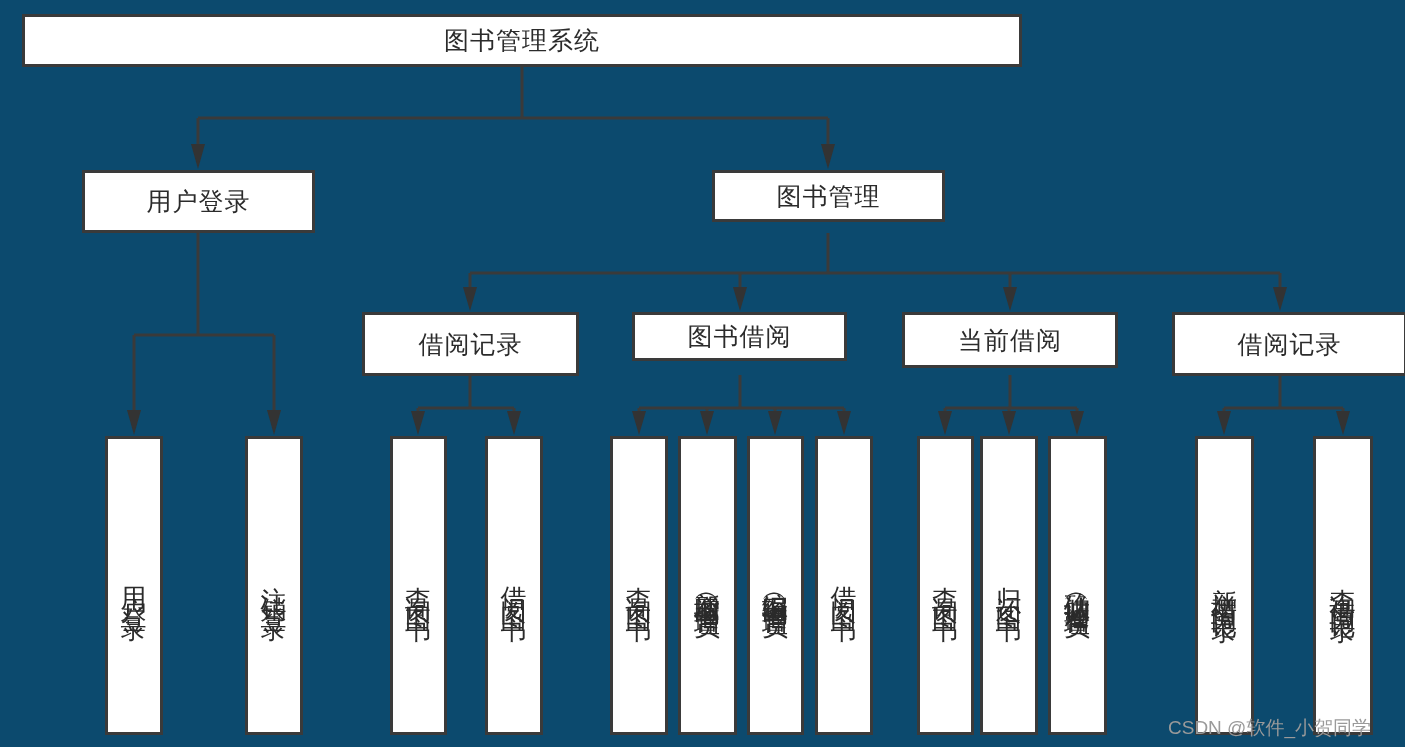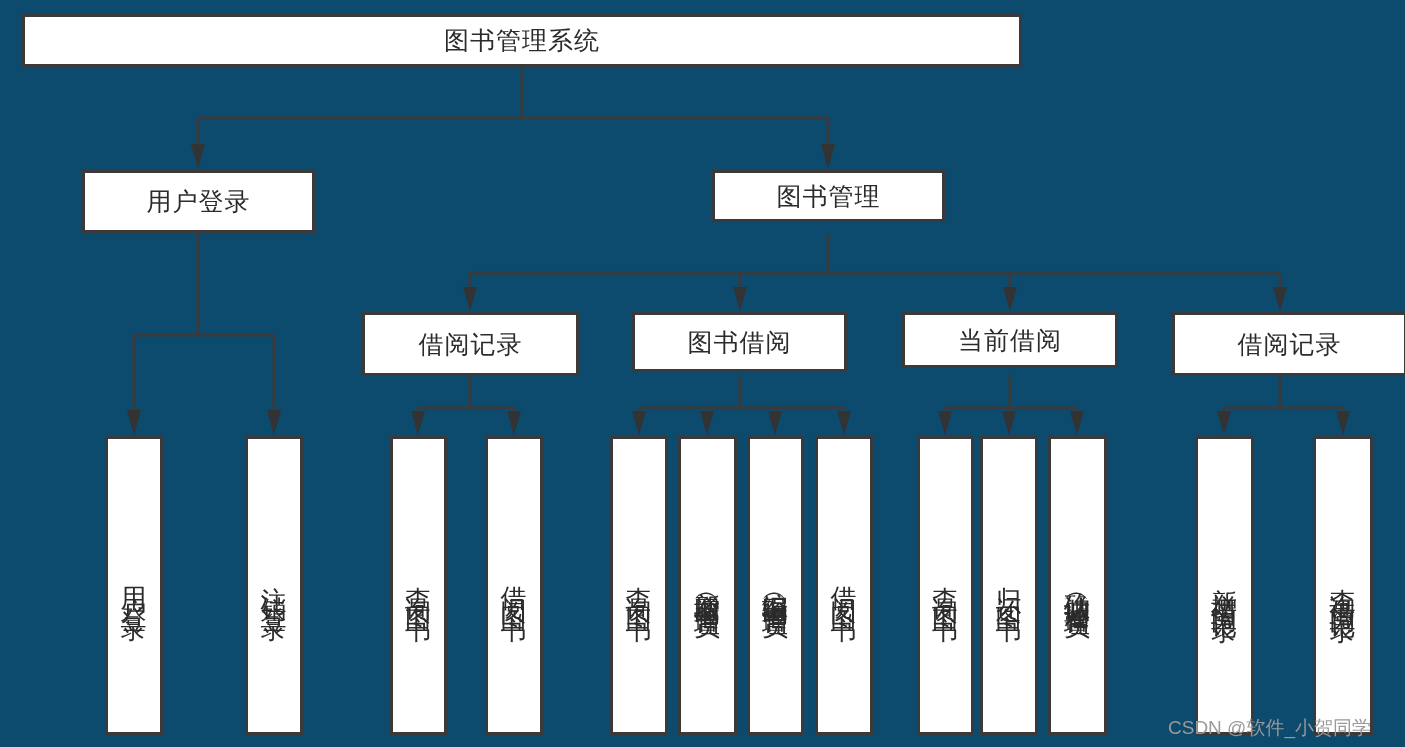--- a/index.html
+++ b/index.html
@@ -115,21 +115,21 @@
   <div class="box h" style="left:82px;top:170px;width:233px;height:63px">
     <span>用户登录</span>
   </div>
   <div class="box h" style="left:712px;top:170px;width:233px;height:52px">
     <span>图书管理</span>
   </div>
 
   <div class="box h" style="left:362px;top:312px;width:217px;height:64px">
     <span>借阅记录</span>
   </div>
-  <div class="box h" style="left:632px;top:312px;width:215px;height:60px">
+  <div class="box h" style="left:632px;top:312px;width:215px;height:49px">
     <span>图书借阅</span>
   </div>
   <div class="box h" style="left:902px;top:312px;width:216px;height:56px">
     <span>当前借阅</span>
   </div>
   <div class="box h" style="left:1172px;top:312px;width:235px;height:64px">
     <span>借阅记录</span>
   </div>
 
   <div class="box v" style="left:105px;top:436px;width:58px;height:299px">

